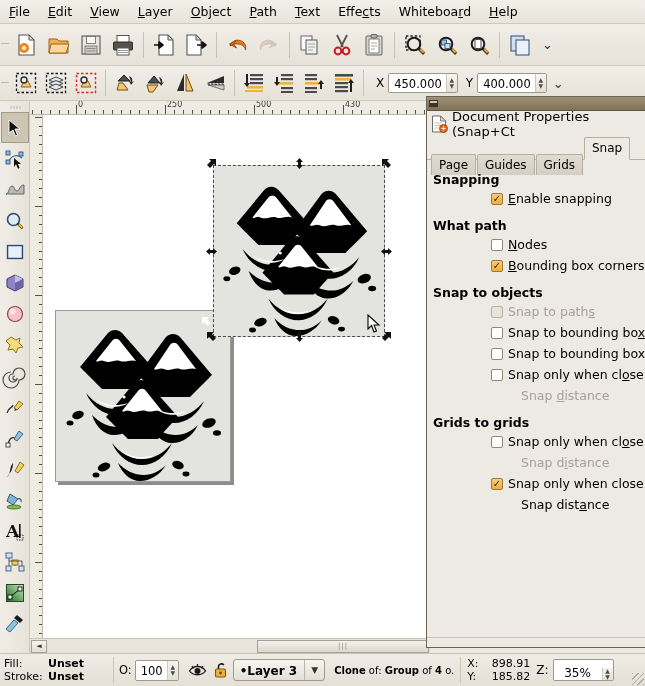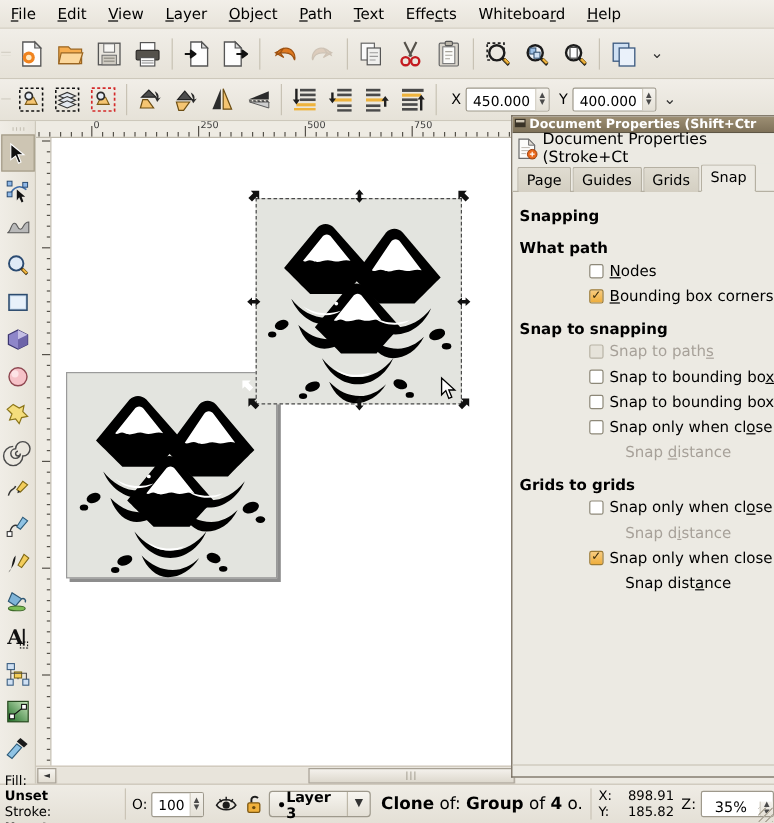--- a/index.html
+++ b/index.html
@@ -154,21 +154,21 @@
   #dlg-tabs {
     display:flex; align-items:flex-end; height:24px;
     padding-left:4px; border-bottom:1px solid #b5b0a2;
     background:#eceae3;
   }
   .tab {
     padding:3px 7px 3px 7px; font-size:12px; cursor:default;
     border:1px solid #b5b0a2; border-bottom:none;
     background:linear-gradient(#e0dcd1,#d4cfc2);
     margin-right:1px; border-radius:2px 2px 0 0;
-    position:relative; top:1px;
+    position:relative; top:16px;
   }
   .tab.active {
     background:#eceae3; top:1px; padding-bottom:4px;
     border-bottom:1px solid #eceae3;
   }
   #dlg-body { padding:6px 0 0 4px; position:relative; height:486px;}
   .grp-title { font-weight:bold; font-size:12.5px; margin:6px 0 4px 2px; }
   .row {
     display:flex; align-items:center; margin:0 0 6px 60px; font-size:12.5px;
     white-space:nowrap;
@@ -194,37 +194,37 @@
     position:absolute; left:0; right:0; bottom:8px; height:1px; background:#c9c4b6;
   }
   
   #statusbar {
     position:absolute; left:0; top:653px; width:645px; height:33px;
     background:linear-gradient(#efece5,#e4e0d6);
     border-top:1px solid #cac4b6;
     display:flex; align-items:center;
   }
   #fillstroke { width:108px; padding-left:4px; font-size:11px; line-height:13px; }
-  #fillstroke .fs-row { display:flex;flex-direction:column; }
+  #fillstroke .fs-row { display:flex; }
   #fillstroke .k { width:44px; color:#000; }
   #fillstroke .v { font-weight:bold; }
   .sb-sep { width:1px; height:26px; background:#cac4b6; margin:0 5px; }
   #opacity-wrap { display:flex; align-items:center; font-size:11.5px; }
   #layer-select {
     display:flex; align-items:stretch; height:22px; margin-left:4px;
     border:1px solid #9e998c; border-radius:3px;
     background:linear-gradient(#f7f5f0,#e3dfd5);
     font-size:12px; font-weight:bold;
   }
   #layer-select .lv { padding:2px 7px 0 6px; display:flex; align-items:center;}
   #layer-select .ld {
     width:20px; border-left:1px solid #bdb7a8;
     display:flex;align-items:center;justify-content:center;font-size:9px;color:#333;
   }
-  #statustext { font-size:14px; margin-left:9px; white-space:nowrap; }
+  #statustext { font-size:10px; margin-left:9px; white-space:nowrap; }
   #statustext b { font-weight:bold; }
   #coords {
     font-size:11px; line-height:13px; margin-left:6px;
     border-left:1px solid #cac4b6; padding-left:6px;
   }
   #coords div { display:flex; }
   #coords .ck { width:17px; }
   #coords .cv { width:46px; text-align:right;}
   #zoom-wrap { display:flex; align-items:center; margin-left:6px; font-size:12px;}
   #zoom-wrap .zspin {
@@ -652,21 +652,21 @@
 </div>
 
 <div id="ruler-h">
     <div class="rh-tick" style="left: 46px; height: 9px;"></div>
     <div class="rh-lab" style="left: 48px;">0</div>
     <div class="rh-tick" style="left: 135px; height: 9px;"></div>
     <div class="rh-lab" style="left: 137px;">250</div>
     <div class="rh-tick" style="left: 224px; height: 9px;"></div>
     <div class="rh-lab" style="left: 226px;">500</div>
     <div class="rh-tick" style="left: 313px; height: 9px;"></div>
-    <div class="rh-lab" style="left: 315px;">750</div>
+    <div class="rh-lab" style="left: 315px;">430</div>
     <div class="rh-tick" style="left: 2px; height: 4px;"></div>
     <div class="rh-tick" style="left: 11px; height: 4px;"></div>
     <div class="rh-tick" style="left: 20px; height: 4px;"></div>
     <div class="rh-tick" style="left: 29px; height: 4px;"></div>
     <div class="rh-tick" style="left: 38px; height: 4px;"></div>
     <div class="rh-tick" style="left: 55px; height: 4px;"></div>
     <div class="rh-tick" style="left: 64px; height: 4px;"></div>
     <div class="rh-tick" style="left: 73px; height: 4px;"></div>
     <div class="rh-tick" style="left: 82px; height: 4px;"></div>
     <div class="rh-tick" style="left: 91px; height: 4px;"></div>
@@ -909,61 +909,64 @@
 </div>
 
 <div id="dialog">
   <div id="dlg-titlebar">
     <span class="tiny-ico">
       <svg width="9" height="9" viewBox="0 0 9 9">
           <rect x="0" y="1" width="9" height="7" fill="#3a3327"></rect>
           <rect x="1" y="2" width="7" height="2" fill="#cfc6b4"></rect>
         </svg>
     </span>
-    <span>Document Properties (Shift+Ctr</span>
   </div>
 
   <div id="dlg-header">
     <span class="hdr-ico">
       <svg width="17" height="18" viewBox="0 0 17 18">
         <path d="M1.5 1h8l5 5v11h-13z" fill="#fcfcfa" stroke="#6a6a6a" stroke-width="1"></path>
         <path d="M9.5 1l5 5h-5z" fill="#dedad2" stroke="#6a6a6a" stroke-width=".8"></path>
         <g stroke="#b9b5ac" stroke-width=".8">
             <path d="M3.5 8h7M3.5 10.5h7M3.5 13h4"></path>
           </g>
         <circle cx="12.5" cy="13.5" r="4" fill="#e8681c" stroke="#9c3f0b" stroke-width=".8"></circle>
         <path d="M10.5 13.5h4M12.5 11.5v4" stroke="#fff" stroke-width="1"></path>
       </svg>
     </span>
-    <span>Document Properties (Stroke+Ct</span>
+    <span>Document Properties (Snap+Ct</span>
   </div>
 
   <div id="dlg-tabs">
     <div class="tab">Page</div>
     <div class="tab">Guides</div>
     <div class="tab">Grids</div>
     <div class="tab active">Snap</div>
 
   </div>
 
   <div id="dlg-body">
 
     <div class="grp-title">Snapping</div>
+    <div class="row ind">
+      <span class="cb on"></span>
+      <span><u>E</u>nable snapping</span>
+    </div>
 
     <div class="grp-title" style="margin-top:12px">What path</div>
     <div class="row ind">
       <span class="cb"></span>
       <span><u>N</u>odes</span>
     </div>
     <div class="row ind">
       <span class="cb on"></span>
       <span><u>B</u>ounding box corners</span>
     </div>
 
-    <div class="grp-title" style="margin-top:12px">Snap to snapping</div>
+    <div class="grp-title" style="margin-top:12px">Snap to objects</div>
     <div class="row ind disabled">
       <span class="cb dis"></span>
       <span>Snap to path<u>s</u></span>
     </div>
     <div class="row ind">
       <span class="cb"></span>
       <span>Snap to bounding bo<u>x</u></span>
     </div>
     <div class="row ind">
       <span class="cb"></span>

